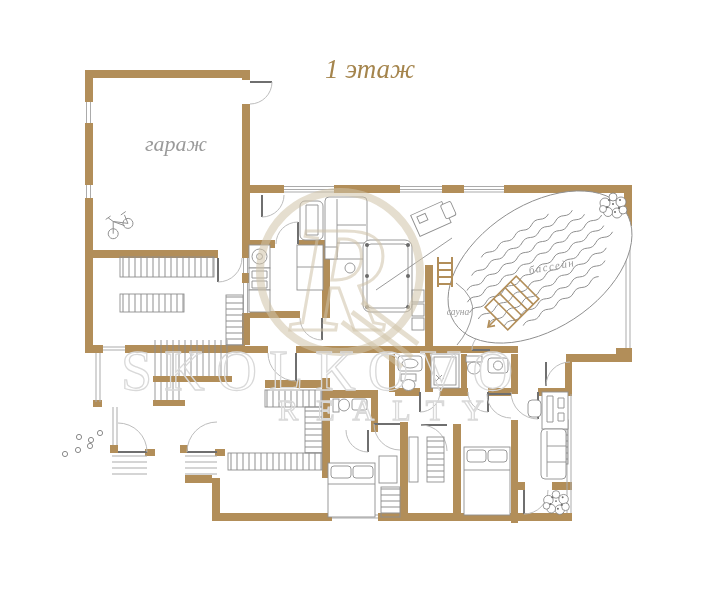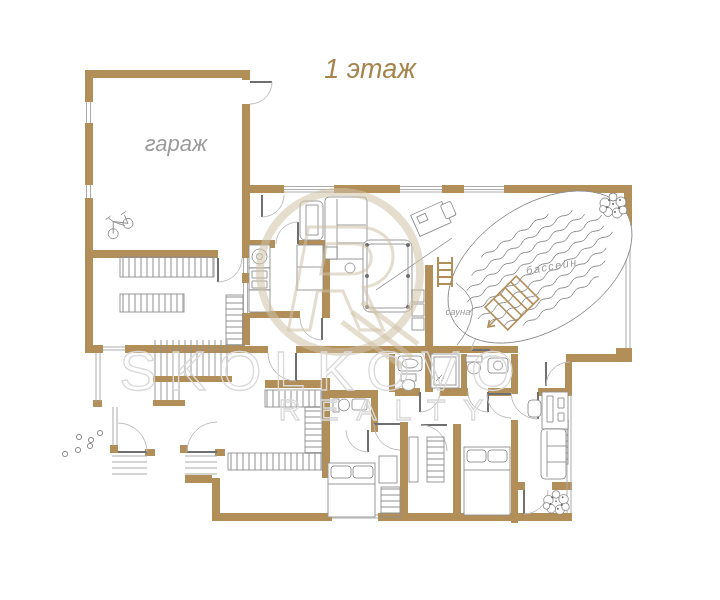--- a/index.html
+++ b/index.html
@@ -1,17 +1,17 @@
 <!DOCTYPE html>
 <html style="--wall: #b28e59; --wall-light: #cbae80; --furniture-line: #8f8f8f; --window-line: #ababab; --door-line: #6f6f6f; --arc-line: #bdbdbd; --room-label: #9a9a9a; --title-text: #a5854d; --watermark-line: #d9d9d9; --emblem-line: #cfc2a8;"><head>
 <meta charset="utf-8">
 <style>
   html,body{margin:0;padding:0;background:#fff;}
   .stage{position:relative;width:720px;height:600px;background:#fff;overflow:hidden;
-         font-family:Liberation Sans, sans-serif;}
+         font-family:Liberation Serif, serif;}
   svg{display:block}
   .w{fill:var(--wall);}
   .f{fill:#fff;stroke:var(--furniture-line);stroke-width:0.9;}
   .fn{fill:none;stroke:var(--furniture-line);stroke-width:0.9;}
   .thin{stroke:var(--window-line);stroke-width:1;fill:none;}
   .leaf{stroke:var(--door-line);stroke-width:2;fill:none;}
   .arc{fill:none;stroke:var(--arc-line);stroke-width:1;}
   .tan{stroke:var(--wall);fill:none;}
   .hatch{stroke:var(--furniture-line);stroke-width:0.9;}
   .lbl{fill:var(--room-label);font-style:italic;}

